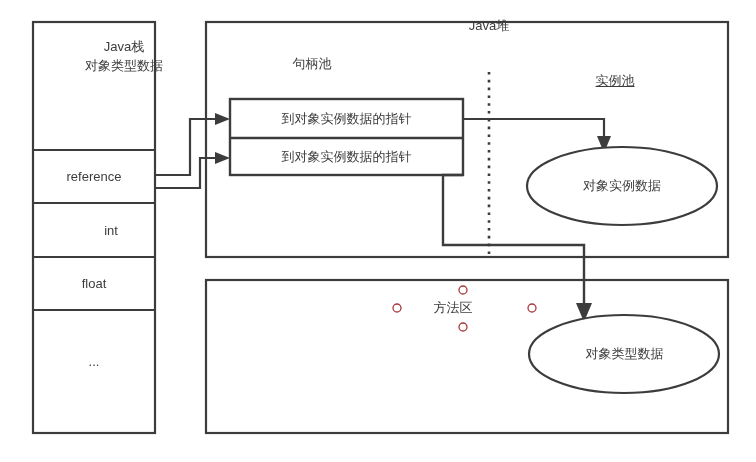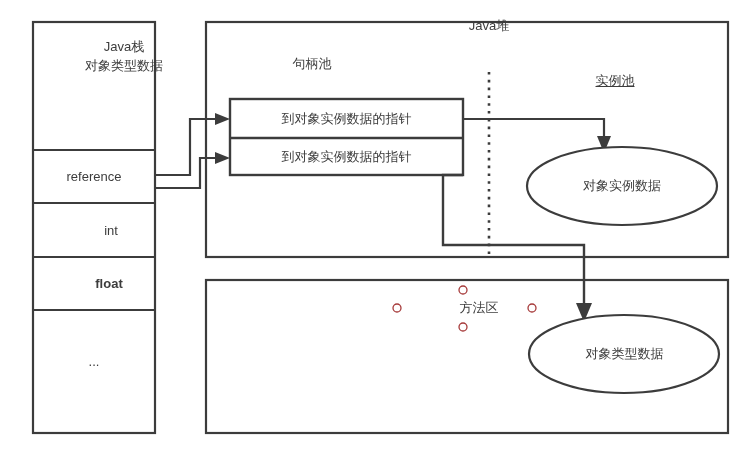--- a/index.html
+++ b/index.html
@@ -29,33 +29,33 @@
     line-height: 17px;
     text-align: center;
     pointer-events: none;
   }
   .lbl.two-line { line-height: 19px; padding-left: 30px; }
 
   
   #stack-label      { left: 34px;  top: 37px;  width: 120px; }
   #cell-reference   { left: 34px;  top: 168px; width: 120px; }
   #cell-int         { left: 34px;  top: 222px; width: 120px; margin-left: 17px; }
-  #cell-float       { left: 49px;  top: 275px; width: 120px; font-weight: bold; }
+  #cell-float       { left: 34px;  top: 275px; width: 120px; }
   #cell-ellipsis    { left: 34px;  top: 353px; width: 120px; }
 
   
   #heap-title       { left: 404px; top: 17px;  width: 170px; }
   #handle-pool-lbl  { left: 242px; top: 55px;  width: 140px; }
   #instance-pool-lbl{ left: 545px; top: 72px;  width: 140px; text-decoration: underline; }
   #handle-1         { left: 231px; top: 110px; width: 231px; }
   #handle-2         { left: 231px; top: 148px; width: 231px; }
   #instance-data    { left: 530px; top: 177px; width: 184px; }
 
   
-  #method-area-lbl  { left: 439px; top: 299px; width: 80px; }
+  #method-area-lbl  { left: 413px; top: 299px; width: 80px; }
   #type-data        { left: 532px; top: 345px; width: 185px; }
 </style>
 </head>
 <body>
 
 <svg id="canvas" viewBox="0 0 756 462" xmlns="http://www.w3.org/2000/svg">
 
   <g>
     <rect x="33" y="22" width="122" height="411" fill="#ffffff" stroke="#3c3c3c" stroke-width="2.2"></rect>
     <line x1="33" y1="150" x2="155" y2="150" stroke="#3c3c3c" stroke-width="2.2"></line>

